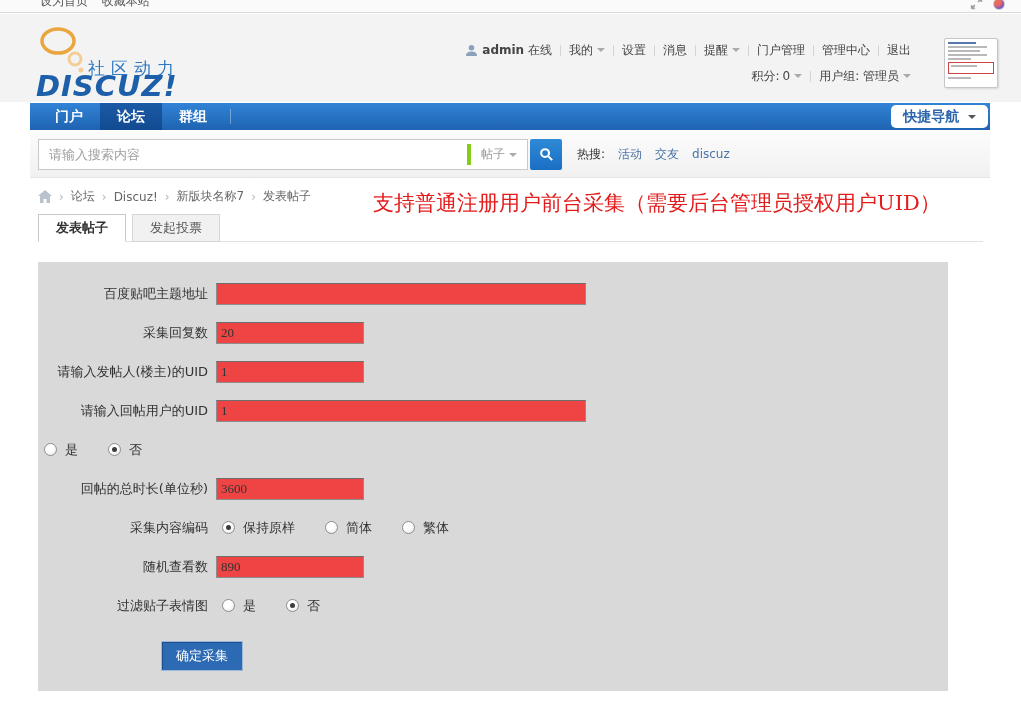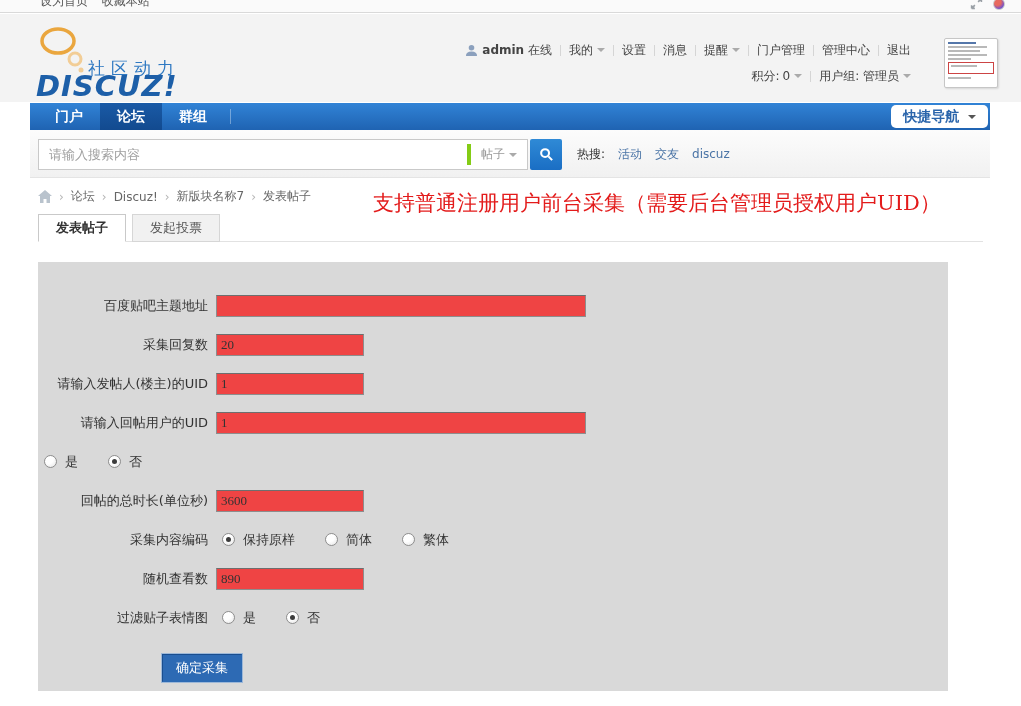--- a/index.html
+++ b/index.html
@@ -87,21 +87,21 @@
   
   .tabs { position:absolute; left:38px; top:214px; width:945px; height:28px;
     border-bottom:1px solid #e2e2e2; display:flex; }
   .tab { height:28px; line-height:26px; padding:0 17px; font-size:13px; border:1px solid #d6d6d6;
     background:#f1f1f1; color:#555; cursor:pointer; }
   .tab.active { background:#fff; border-color:#c9c9c9; border-bottom:1px solid #fff; font-weight:bold; color:#333; }
   .tab + .tab { margin-left:6px; }
 
   
   .panel { position:absolute; left:38px; top:262px; width:910px; height:429px; background:#d9d9d9;
-    padding-top:24px; }
+    padding-top:12px; }
   .form-row { display:flex; align-items:center; height:39px; }
   .f-label { width:170px; text-align:right; margin-right:8px; font-size:13px; color:#333; }
   .ipt { border:1px solid #8d8d8d; border-top-color:#6e6e6e; background:#ef4444; height:22px;
     padding:1px 4px; font-size:13px; color:#333; font-family:Liberation Serif, serif; outline:none; }
   .ipt.wide { width:370px; } .ipt.narrow { width:148px; }
   .opts { display:flex; align-items:center; padding-left:6px; }
   .opt { display:flex; align-items:center; margin-right:30px; cursor:pointer; }
   .radio { width:13px; height:13px; border-radius:50%; border:1px solid #8e8e8e;
     background:radial-gradient(circle at 35% 30%, #fff 40%, #e3e3e3); position:relative; }
   .radio.checked::after { content:''; position:absolute; left:3px; top:3px; width:5px; height:5px;

